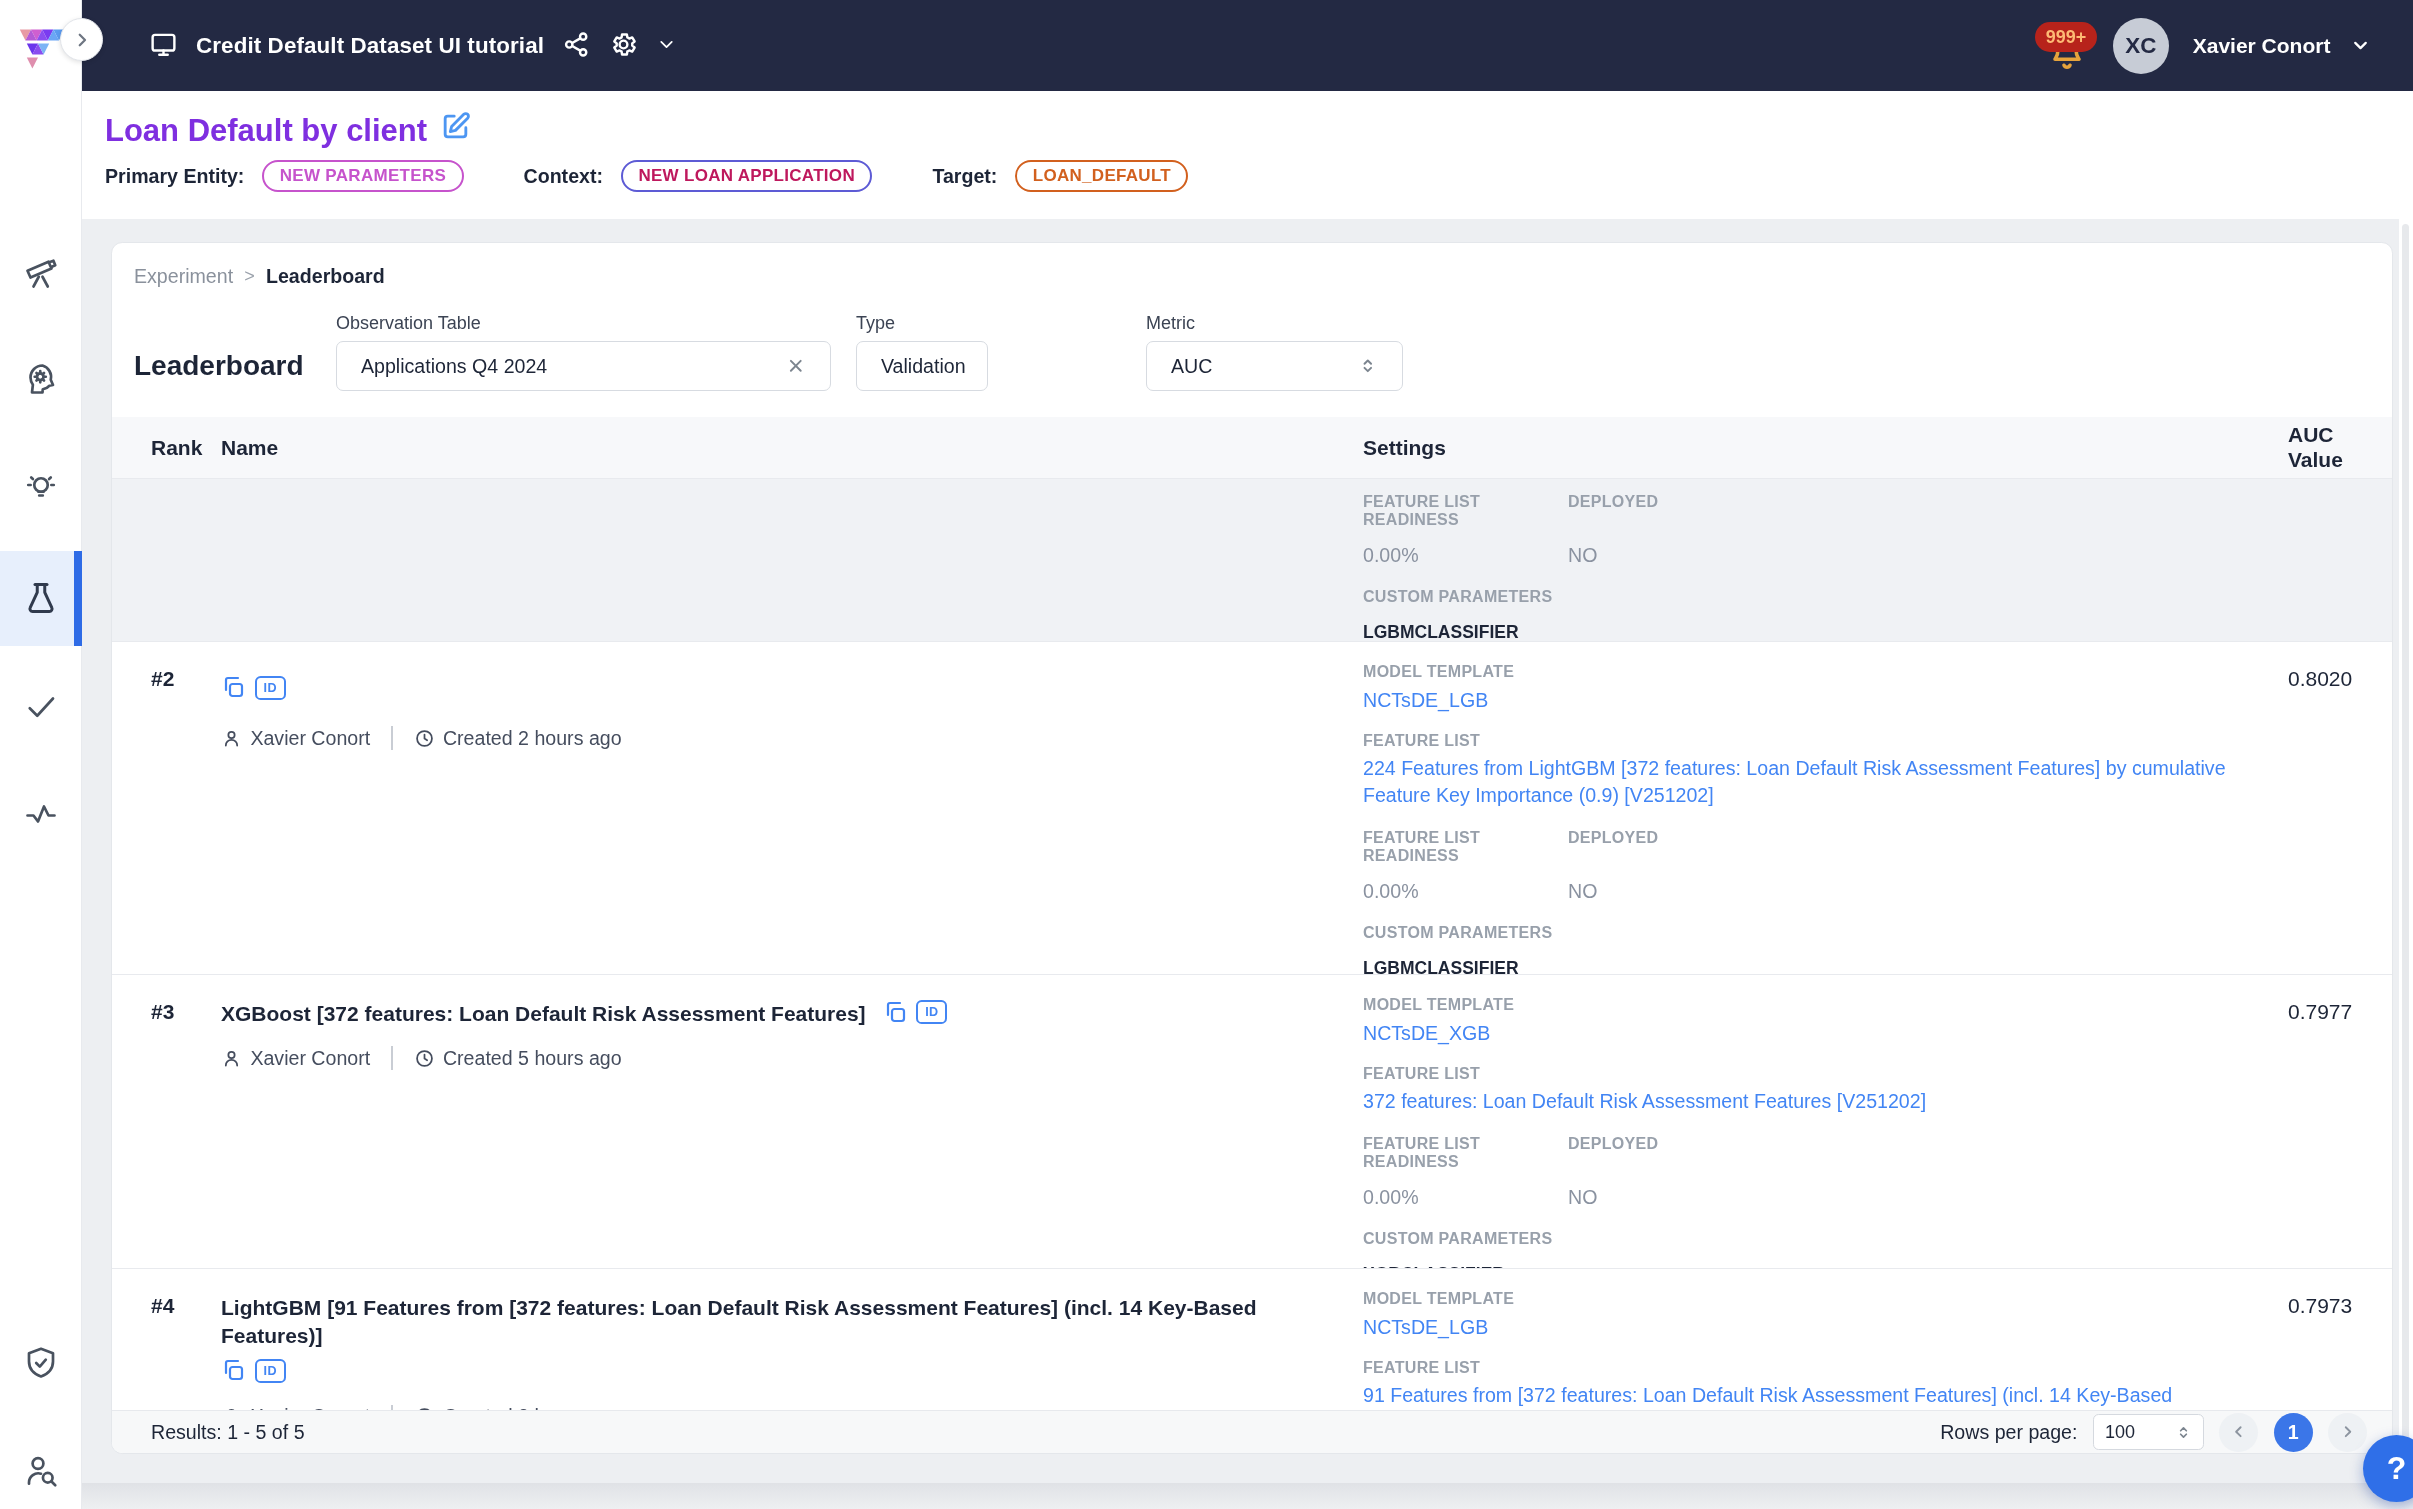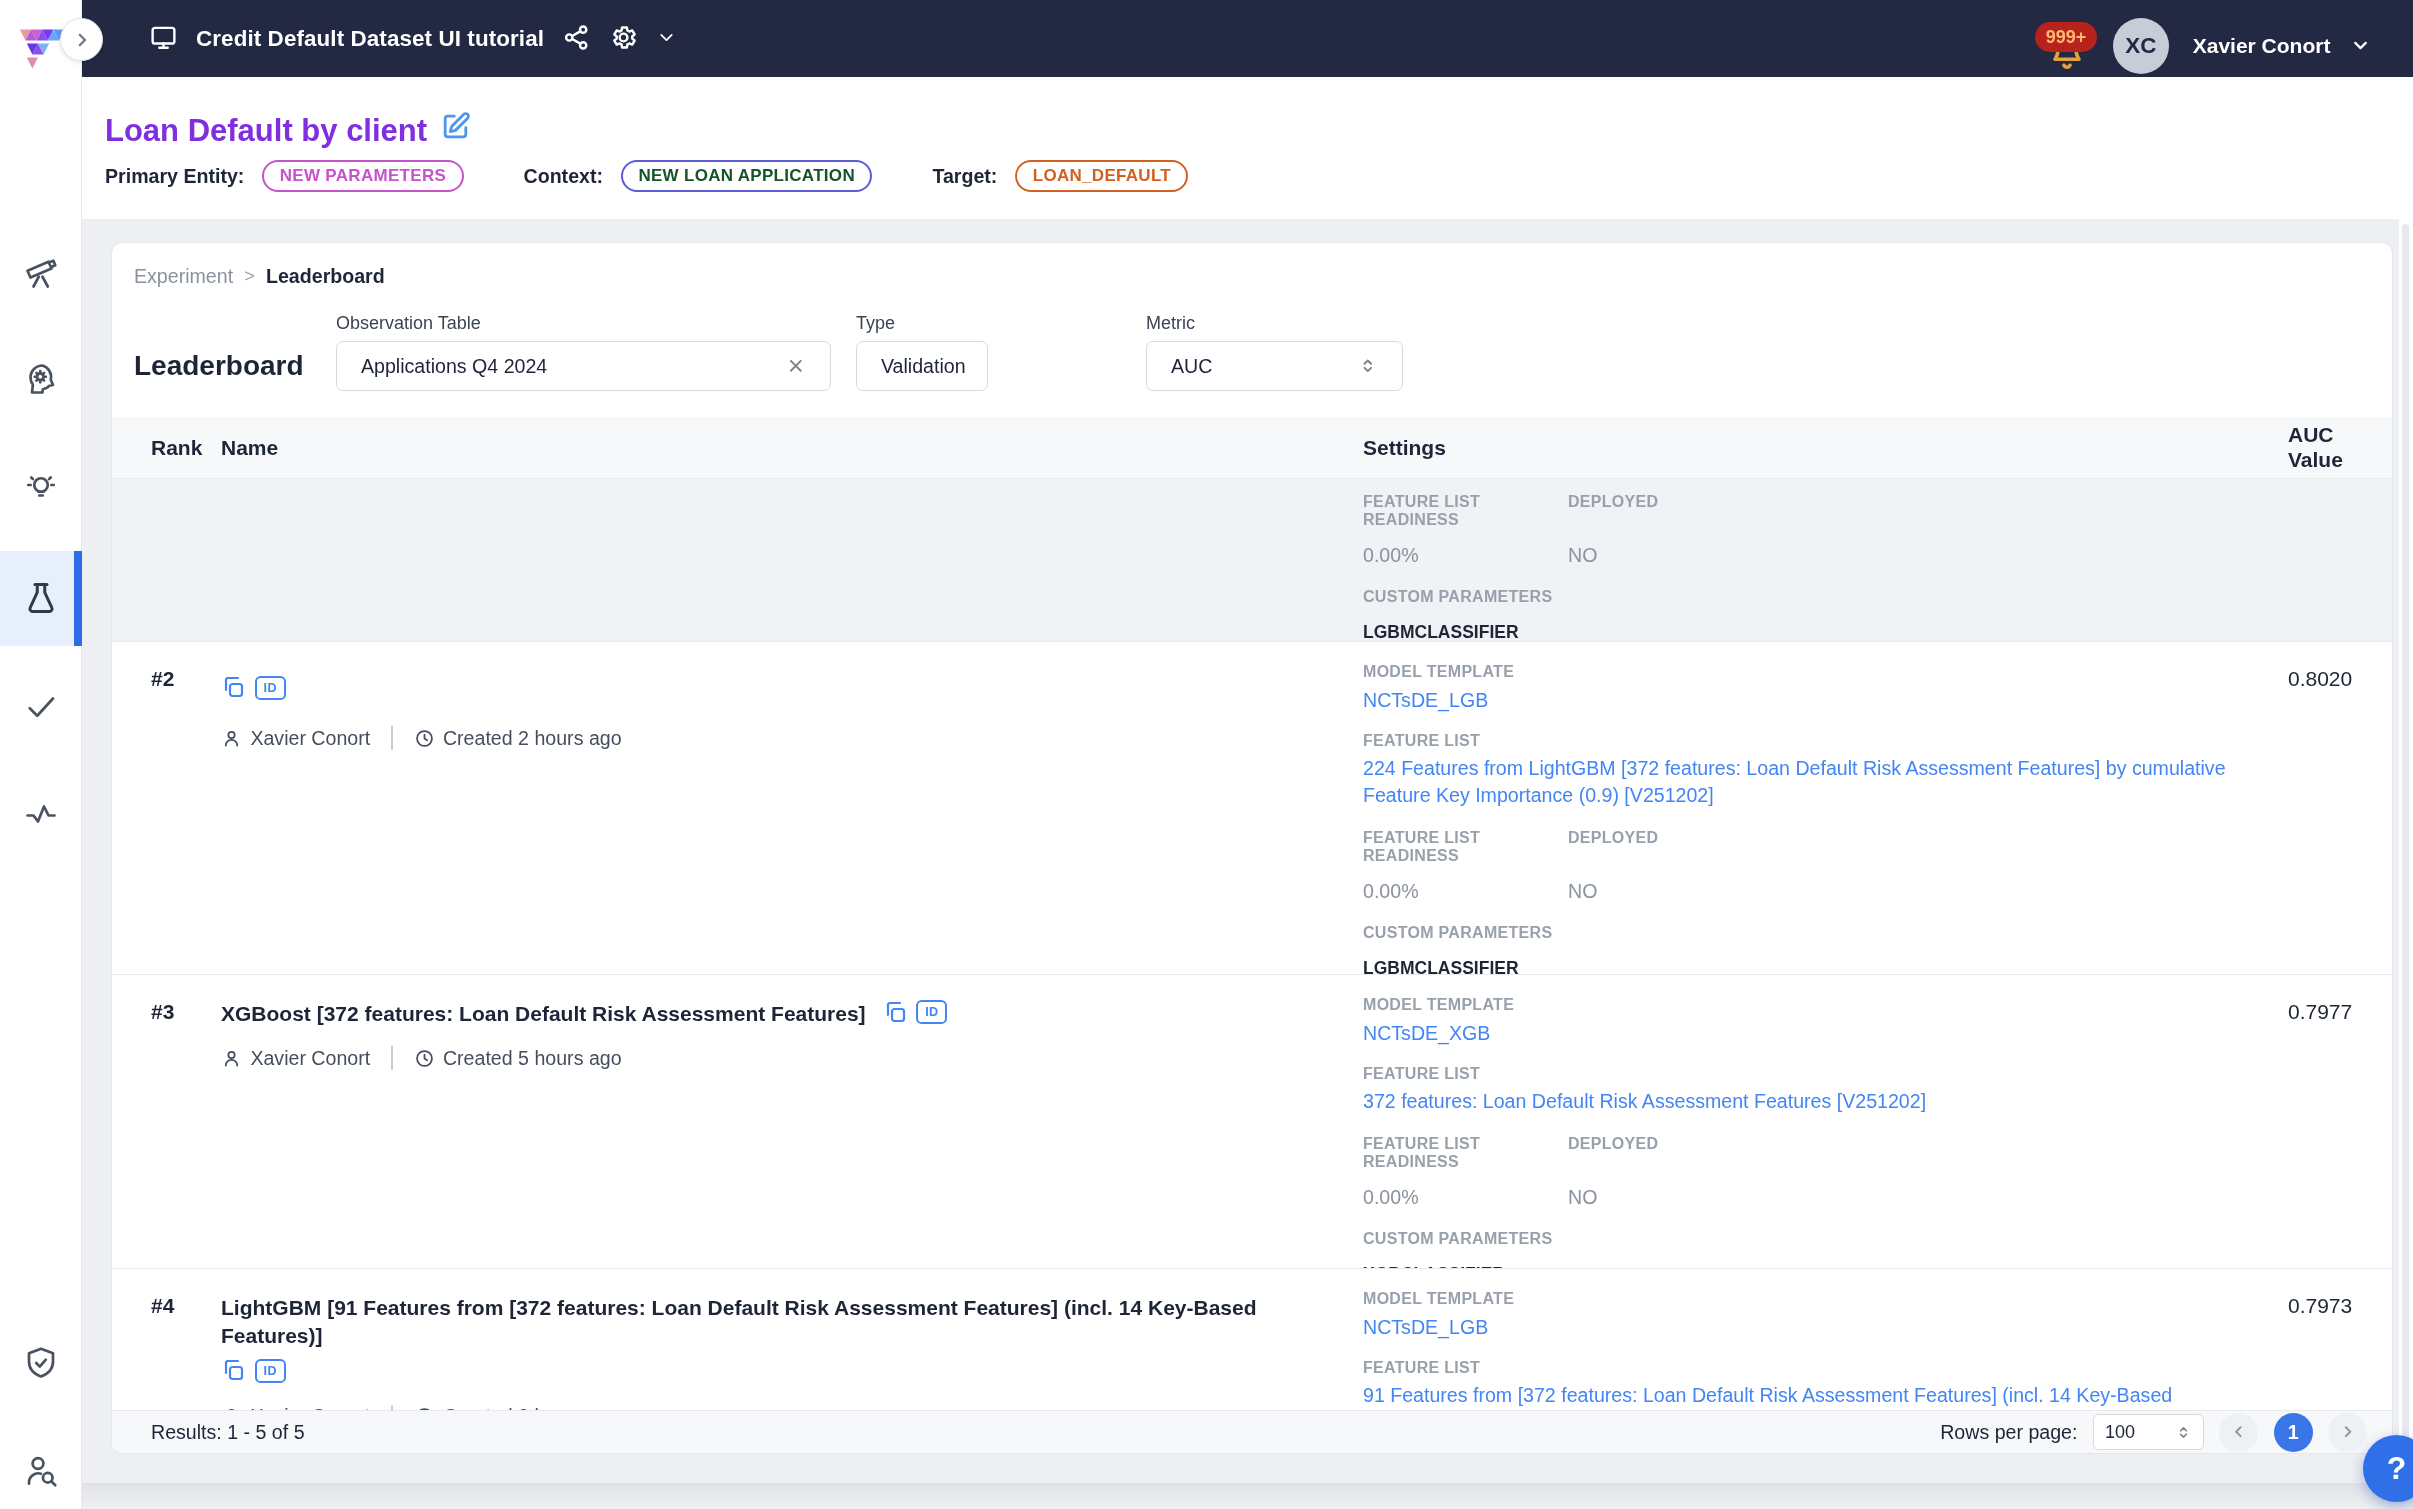--- a/index.html
+++ b/index.html
@@ -15,21 +15,21 @@
   .nav-item.active { background:#e7effc; }
   .nav-item.active::after { content:""; position:absolute; right:0; top:0; width:7.7px; height:100%; background:#2e6be6; }
   .nav-item.active svg { stroke:#303a4d; stroke-width:2; }
 
   .collapse-btn { position:absolute; left:60px; top:18px; width:43px; height:43px; border-radius:50%;
     background:#ffffff; border:1.4px solid #e2e5ea; z-index:40; display:flex; align-items:center; justify-content:center;
     box-shadow:0 1.4px 5.6px rgba(0,0,0,.12); }
   .collapse-btn svg { width:18px; height:18px; stroke:#6e7682; stroke-width:3; fill:none; stroke-linecap:round; stroke-linejoin:round; }
 
   
-  .appbar { position:absolute; left:82px; top:0; width:2332px; height:77px; background:#232943; z-index:20;
+  .appbar { position:absolute; left:82px; top:0; width:2332px; height:91px; background:#232943; z-index:20;
     display:flex; align-items:center; }
   .appbar-left { display:flex; align-items:center; gap:18px; margin-left:67px; }
   .appbar-title { color:#ffffff; font-size:22.4px; font-weight:700; letter-spacing:0.1px; }
   .appbar svg.white-ic { width:29px; height:29px; stroke:#ffffff; stroke-width:2; fill:none; stroke-linecap:round; stroke-linejoin:round; }
   .appbar-right { position:absolute; right:43px; top:0; height:91px; display:flex; align-items:center; gap:19.6px; }
   .bell-wrap { position:relative; width:49px; height:63px; }
   .bell-wrap svg { position:absolute; left:4.2px; top:22.4px; width:36px; height:36px; stroke:#e6a33c; stroke-width:2.4; fill:none; stroke-linecap:round; stroke-linejoin:round; }
   .notif-badge { position:absolute; left:-9.8px; top:8.4px; background:#b7231b; color:#fdba74; font-size:18px; font-weight:700;
     padding:4.2px 11.2px; border-radius:19.6px; }
   .avatar { width:56px; height:56px; border-radius:50%; background:#c7ccd6; color:#232943; font-size:22.4px; font-weight:700;
@@ -37,21 +37,21 @@
   .user-name { color:#ffffff; font-size:21px; font-weight:700; margin-left:4.2px; }
   .chev-dn { width:21px; height:21px; stroke:#ffffff; stroke-width:2.6; fill:none; stroke-linecap:round; stroke-linejoin:round; }
 
   
   .usecase-title { position:absolute; left:105px; top:111px; font-size:31px; font-weight:700; color:#7f2fe0;
     display:flex; align-items:center; gap:12.6px; }
   .usecase-title svg { width:31px; height:31px; stroke:#4d96f2; stroke-width:2.2; fill:none; stroke-linecap:round; stroke-linejoin:round; }
   .meta-row { position:absolute; left:105px; top:160px; display:flex; align-items:center; gap:18px; font-size:19.6px; font-weight:700; color:#1d2537; }
   .pill { border:2.1px solid; border-radius:22.4px; padding:4.2px 15.4px; font-size:17px; font-weight:700; letter-spacing:0.3px; background:#fff; }
   .pill.pink   { color:#c653cc; border-color:#c653cc; margin-right:25px; }
-  .pill.indigo { color:#14532d; border-color:#5d5bd5; margin-right:25px; }
+  .pill.indigo { color:#be185d; border-color:#5d5bd5; margin-right:25px; }
   .pill.orange { color:#d2601e; border-color:#d2601e; }
   .meta-label { margin-left:17px; }
   .meta-label:first-child { margin-left:0; }
 
   
   .page-gray { position:absolute; left:82px; top:219px; width:2317px; height:1264px; background:#edeff2; }
   .bottom-strip { position:absolute; left:82px; top:1483px; width:2332px; height:27px;
     background:linear-gradient(#e0e2e6, #eef0f2); }
   .scroll-thumb { position:absolute; left:2402px; top:224px; width:7px; height:1247px; background:#e7e9ec; border-radius:4.2px; }
 

